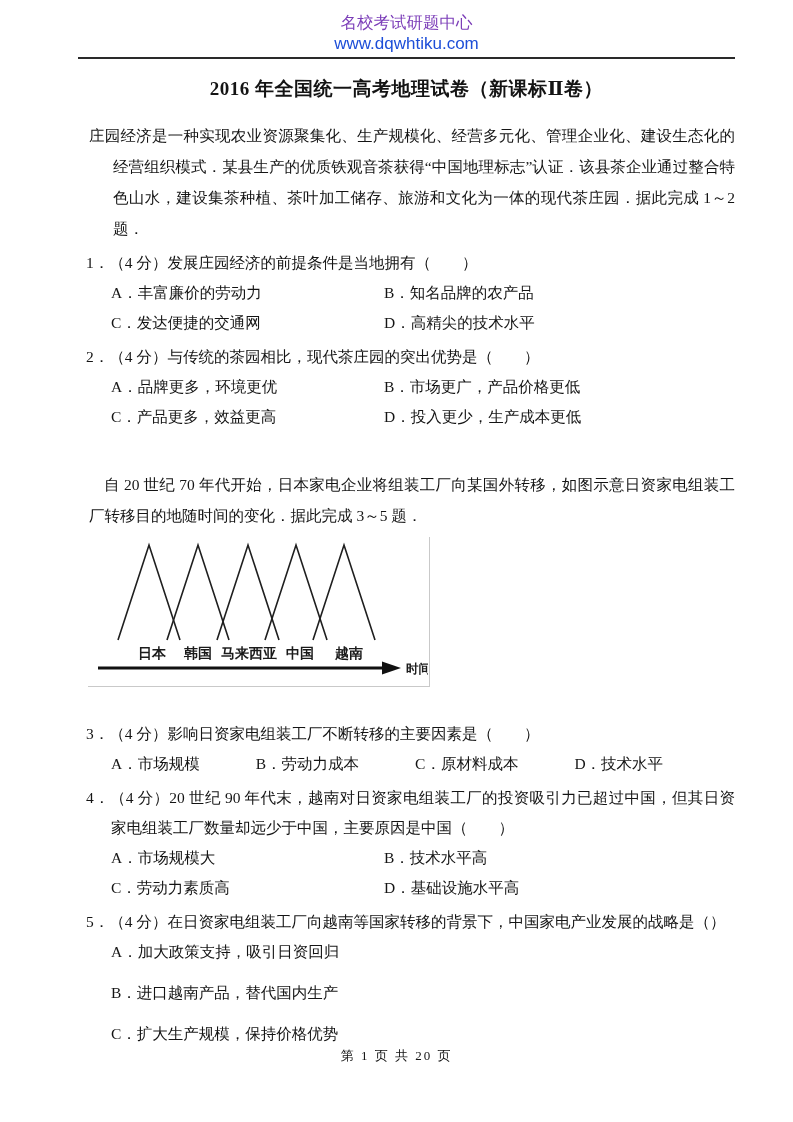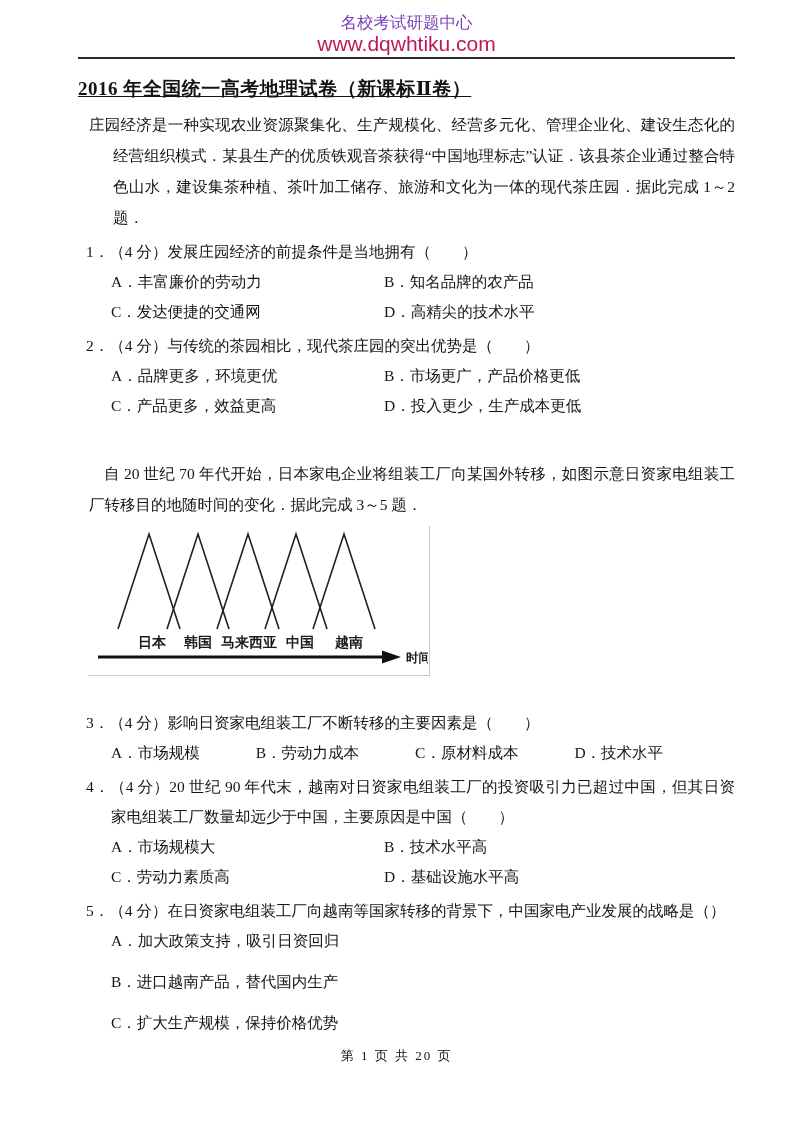--- a/index.html
+++ b/index.html
@@ -10,30 +10,30 @@
     font-family:"Liberation Serif","DejaVu Serif",serif;
     font-size:15.5px;
     position:relative;
     overflow:hidden;
   }
   .page { padding:12px 58px 0 78px; }
 
   
   .site-header { text-align:center; line-height:21px; }
   .site-name  { color:#7b3db8; font-size:16.5px; }
-  .site-url   { color:#be185d; font-size:21px; font-family:"Liberation Sans","DejaVu Sans",sans-serif; }
+  .site-url   { color:#1d4ed8; font-size:17px; font-family:"Liberation Sans","DejaVu Sans",sans-serif; }
   .header-rule { border-bottom:2.5px solid #2a2a2a; margin-top:3px; }
 
   
-  .doc-title { text-align:left; font-weight:bold; font-size:19px; margin-top:17px; letter-spacing:.5px;text-decoration:underline; }
+  .doc-title { text-align:center; font-weight:bold; font-size:19px; margin-top:17px; letter-spacing:.5px; }
   .section-heading { font-weight:bold; font-size:16px; margin-top:25px; }
 
   
   .passage { text-align:justify; line-height:31px; }
-  .passage-estate { margin-top:7px; padding-left:35px; text-indent:-24px; }
+  .passage-estate { margin-top:18px; padding-left:35px; text-indent:-24px; }
   .passage-appliance { margin-top:37px; padding-left:11px; text-indent:15px; }
 
   
   .question { margin-top:4px; }
   .q-stem { line-height:30px; padding-left:33px; text-indent:-25px; text-align:justify; }
   .q-options { margin-left:33px; line-height:30px; }
   .grid-2col { display:grid; grid-template-columns:273px auto; }
   .row-4 { display:flex; gap:56px;align-items:flex-end; }
   .col-1 { display:flex; flex-direction:column;gap:11px; }
   .opt { white-space:nowrap; }

